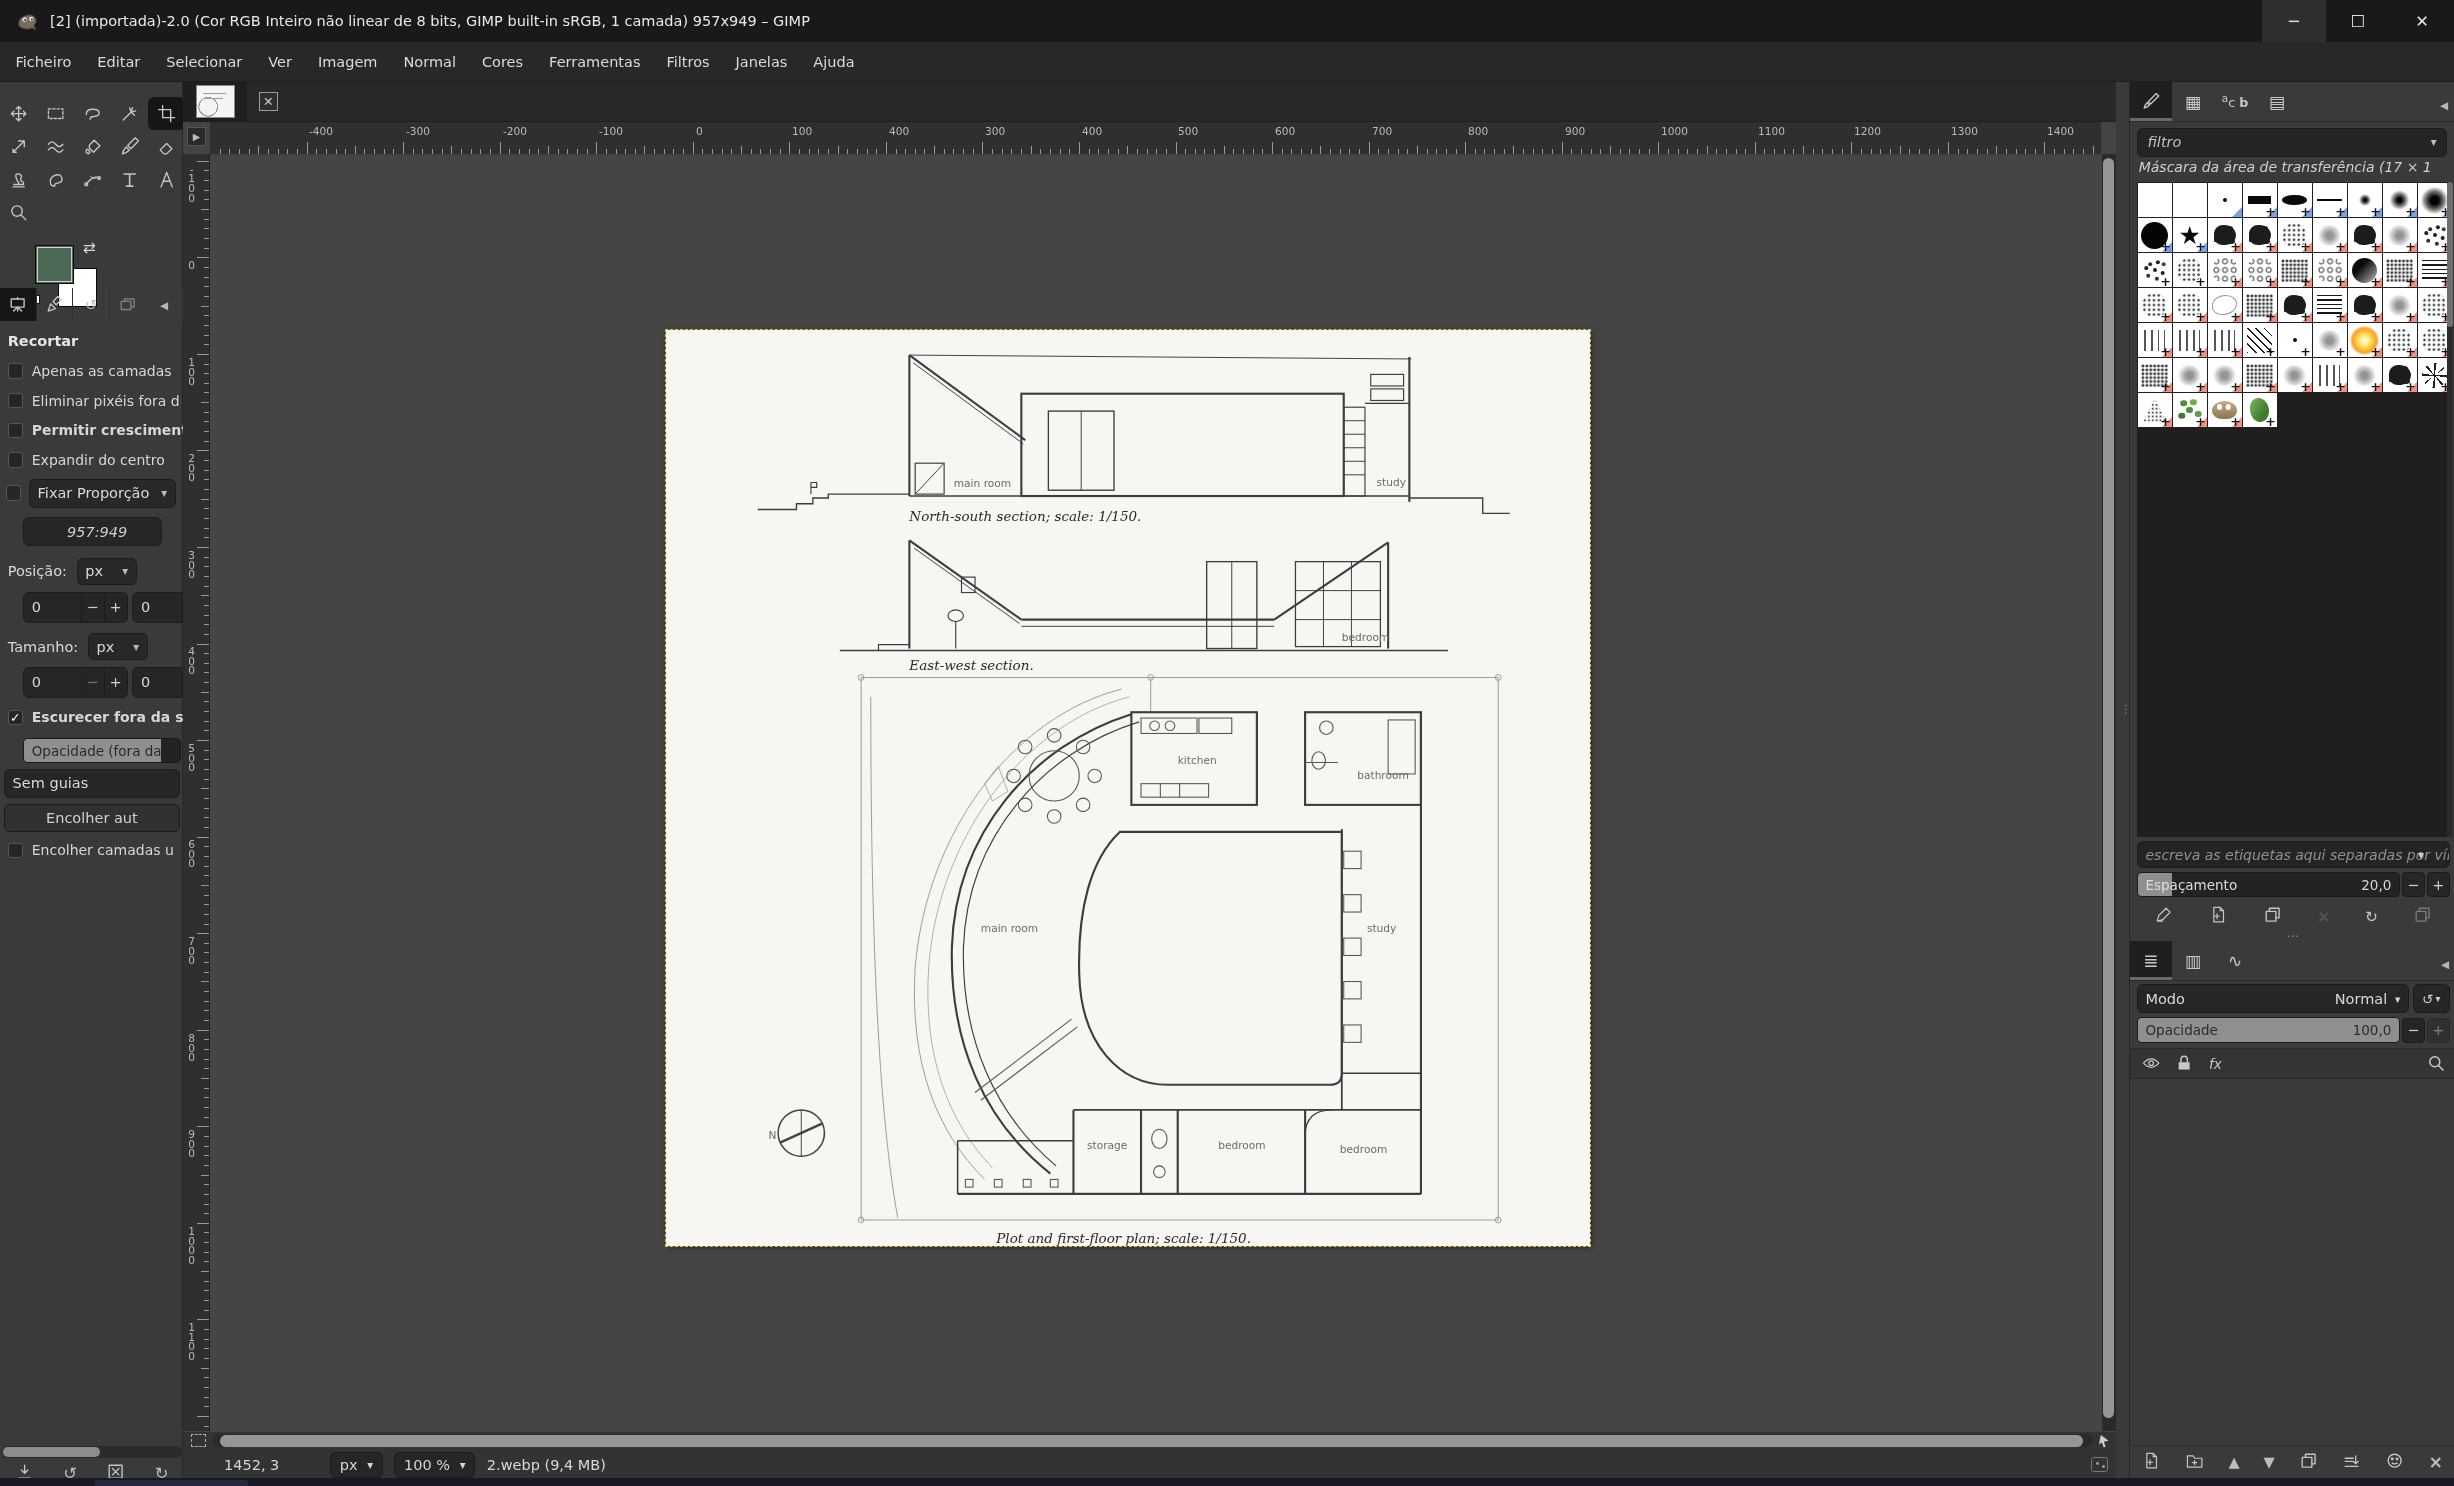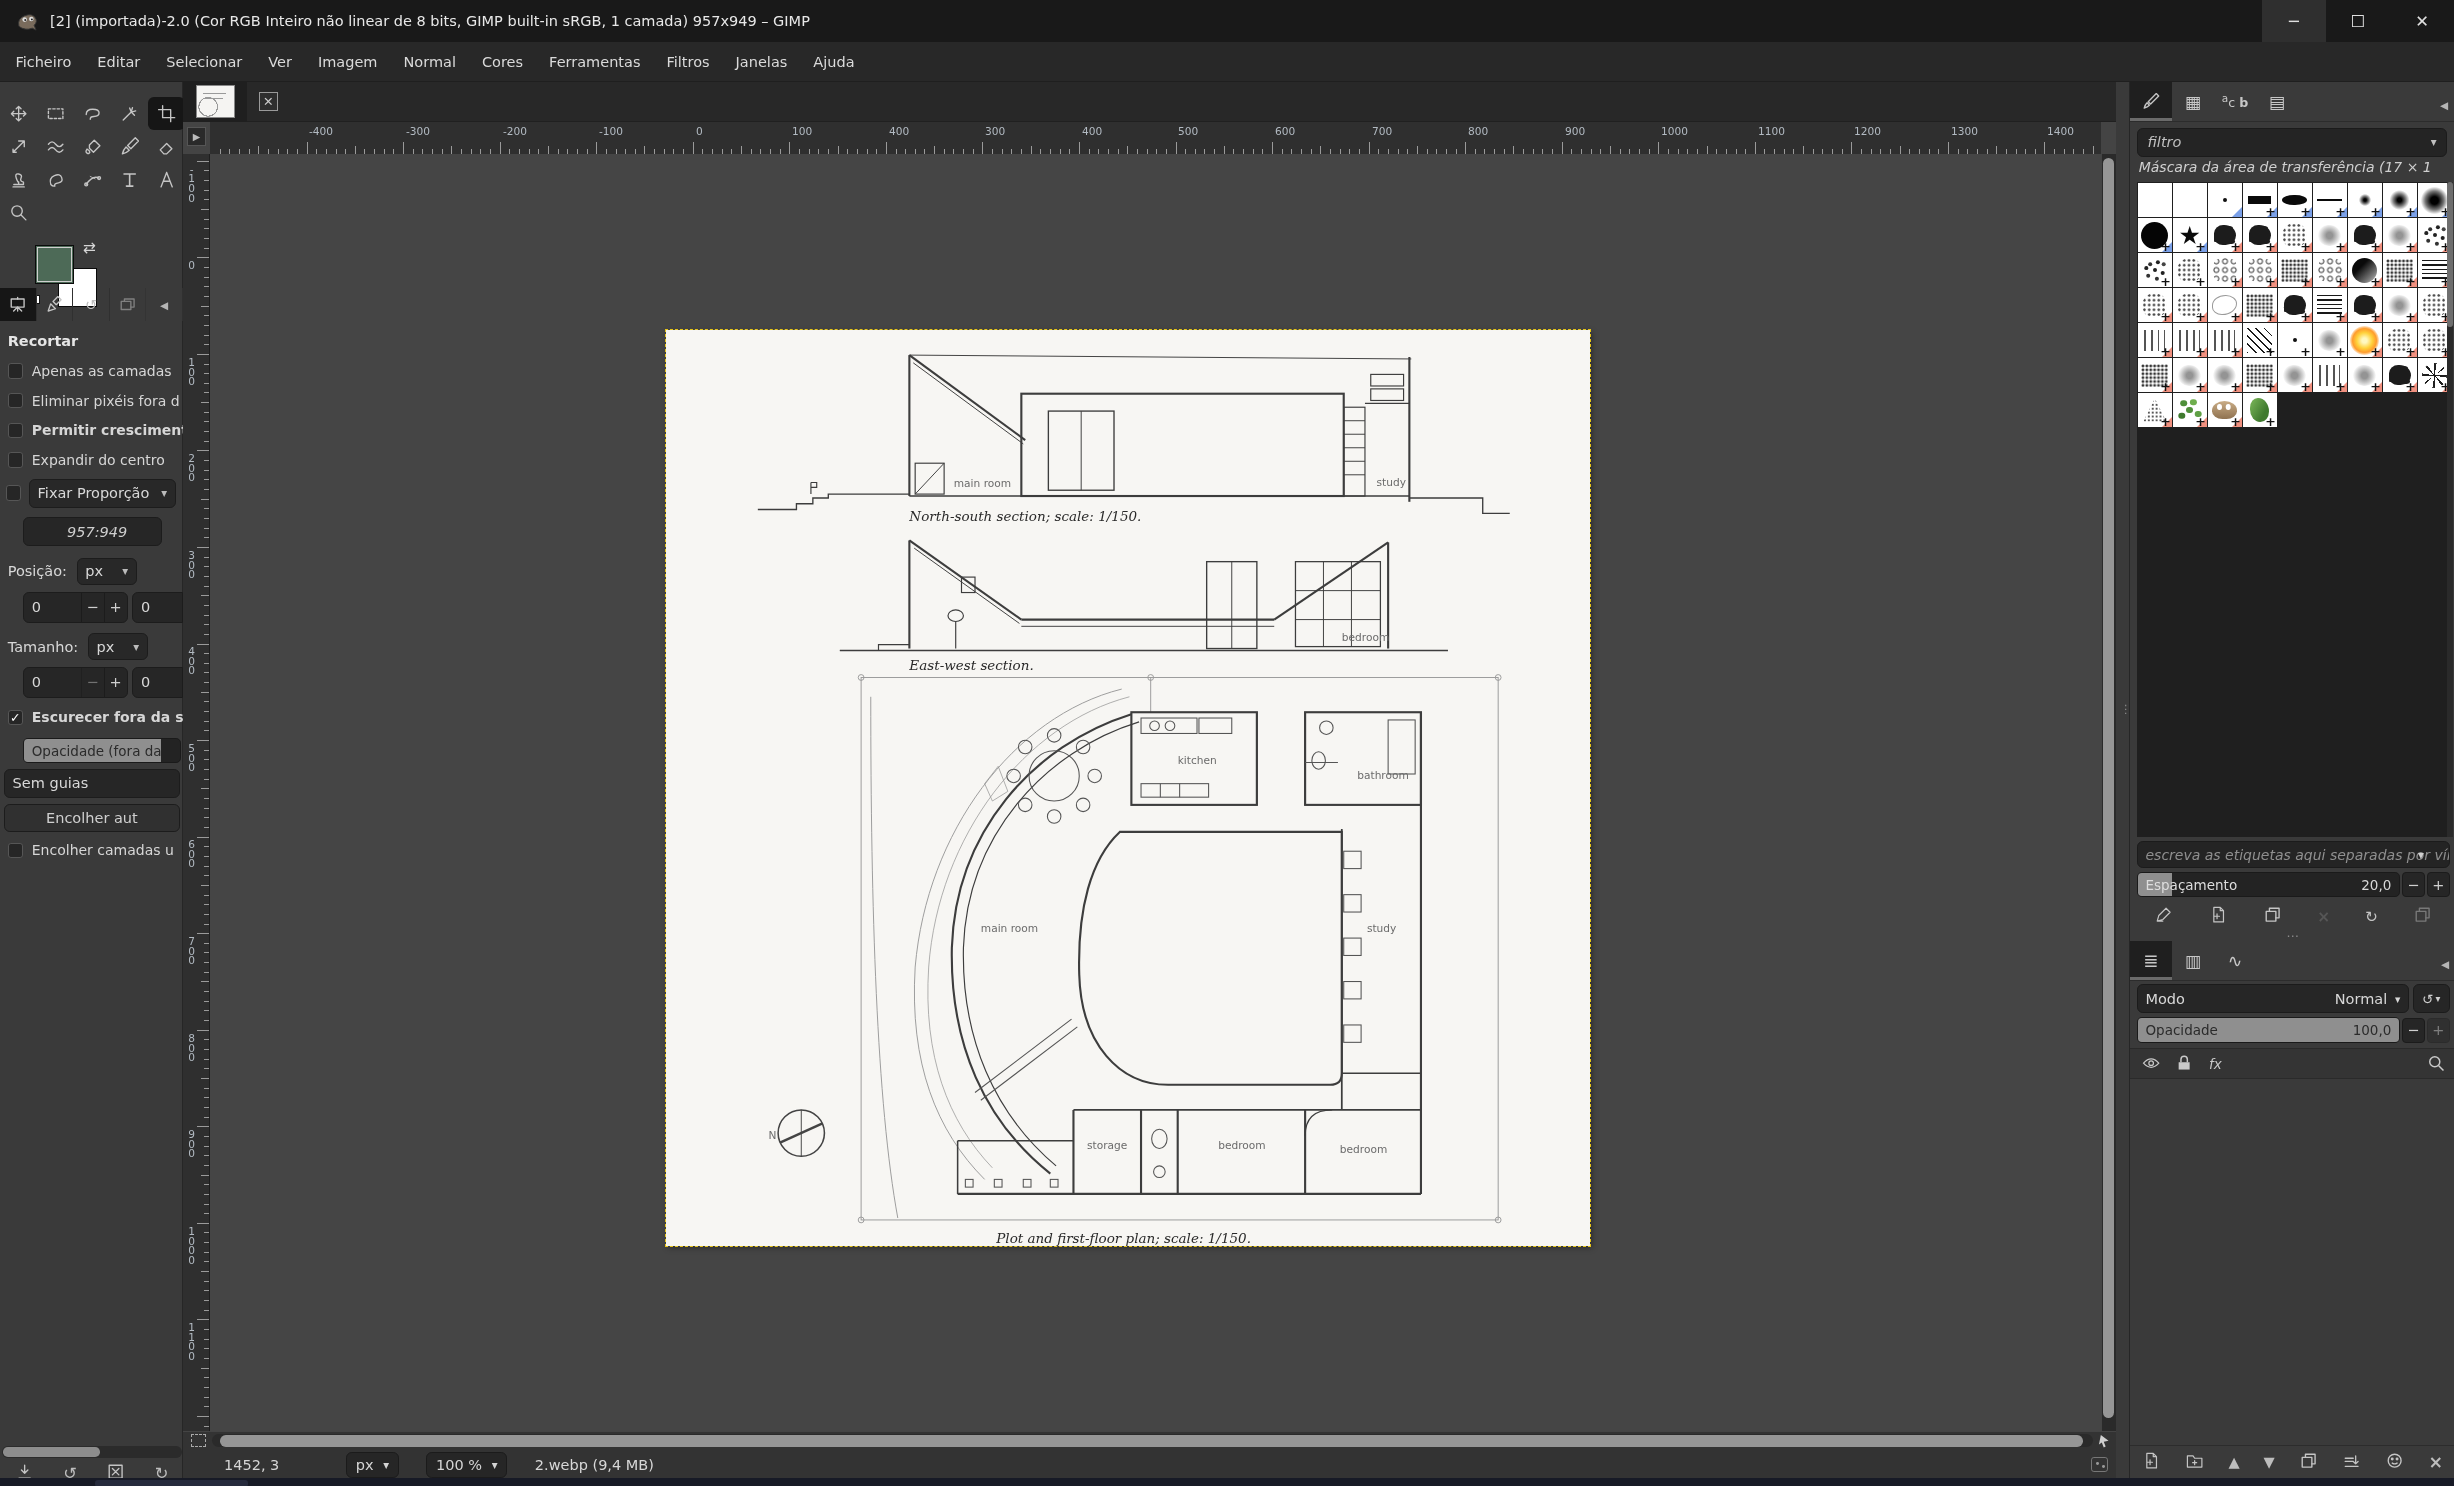--- a/index.html
+++ b/index.html
@@ -104,21 +104,21 @@
   .viewport{position:absolute;left:27px;top:72px;width:1891px;height:1277px;background:#454545;overflow:hidden;}
   .canvas-image{position:absolute;left:456px;top:176px;width:924px;height:916px;background:#f7f6f3;
                 outline:1px dashed #e7c51a;box-shadow:1.9px 1.9px 5.8px rgba(0,0,0,.35);}
   .vscroll{position:absolute;right:0;top:72px;width:14.5px;height:1277px;background:#2a2a2a;}
   .vscroll .thumb{position:absolute;left:1.9px;top:3.9px;width:10.6px;height:1260px;background:#969696;border-radius:5.8px;}
   .hscroll-row{position:absolute;left:0;top:1350px;width:1933px;height:17.4px;background:#333;display:flex;align-items:center;}
   .quickmask{width:15.4px;height:13.5px;border:1px dashed #aaa;margin:0 5.8px 0 7.7px;}
   .hscroll{position:relative;flex:1;height:13.5px;background:#2a2a2a;border-radius:6.8px;margin-right:3.9px;}
   .hscroll .thumb{position:absolute;left:7.7px;top:1px;width:1863px;height:11.6px;background:#969696;border-radius:5.8px;}
   .nav-ic{width:15.4px;height:15.4px;margin-right:3.9px;}
-  .statusrow{position:absolute;left:0;top:1367px;width:1933px;height:31px;background:#333;display:flex;align-items:center;gap:16px;}
+  .statusrow{position:absolute;left:0;top:1367px;width:1933px;height:31px;background:#333;display:flex;align-items:center;}
   .pos-label{margin-left:41px;width:106px;font-size:14.5px;color:#d5d5d5;}
   .sb-combo{height:26px;background:#262626;border:1px solid #1b1b1b;border-radius:5.8px;display:flex;
             align-items:center;padding:0 8.7px;gap:9.7px;margin-right:11.6px;color:#d5d5d5;}
   .dice{width:17.4px;height:15.4px;border:1px solid #777;border-radius:2.9px;margin:0 7.7px 0 1.9px;position:relative;}
   .dice i{position:absolute;width:2.9px;height:2.9px;background:#999;border-radius:50%;}
   
   .splitter{position:absolute;left:2116px;top:82px;width:12.6px;height:1405px;background:#3a3a3a;}
   .grip{position:absolute;left:3.9px;top:626px;color:#8a8a8a;font-size:11.6px;letter-spacing:0;line-height:3.9px;}
   
   .dock{position:absolute;left:2129px;top:82px;width:325px;height:1396px;background:#3a3a3a;border-left:1px solid #262626;}

